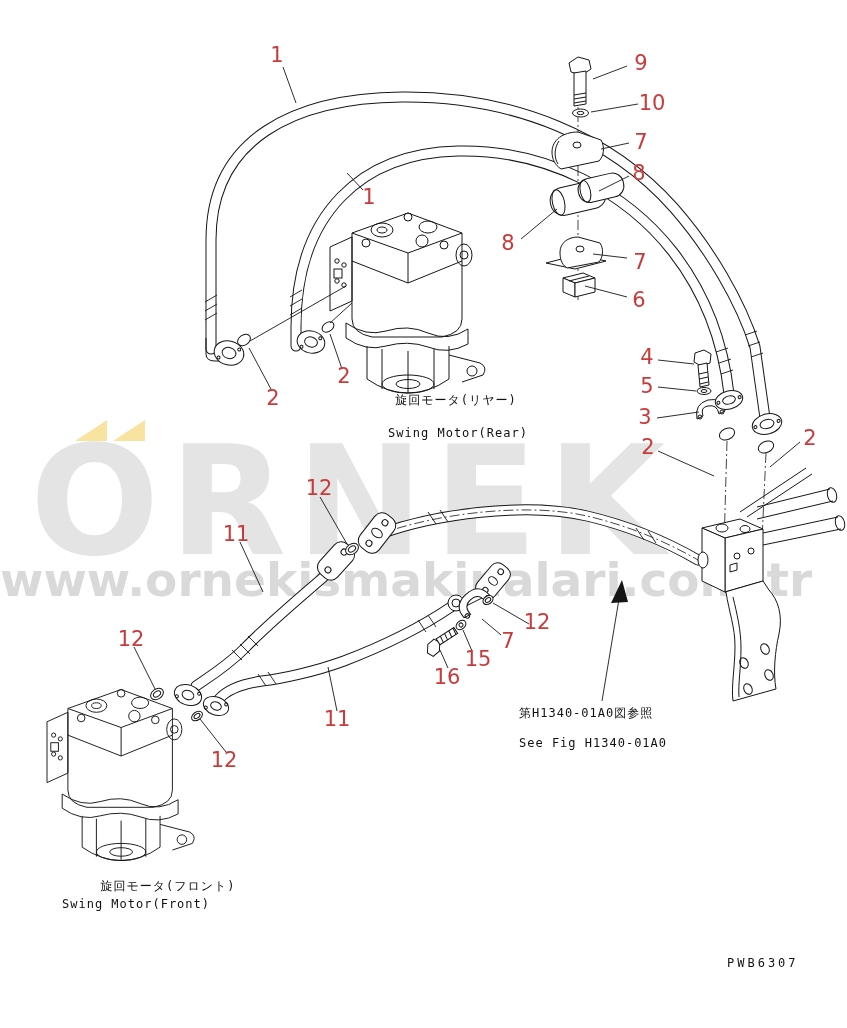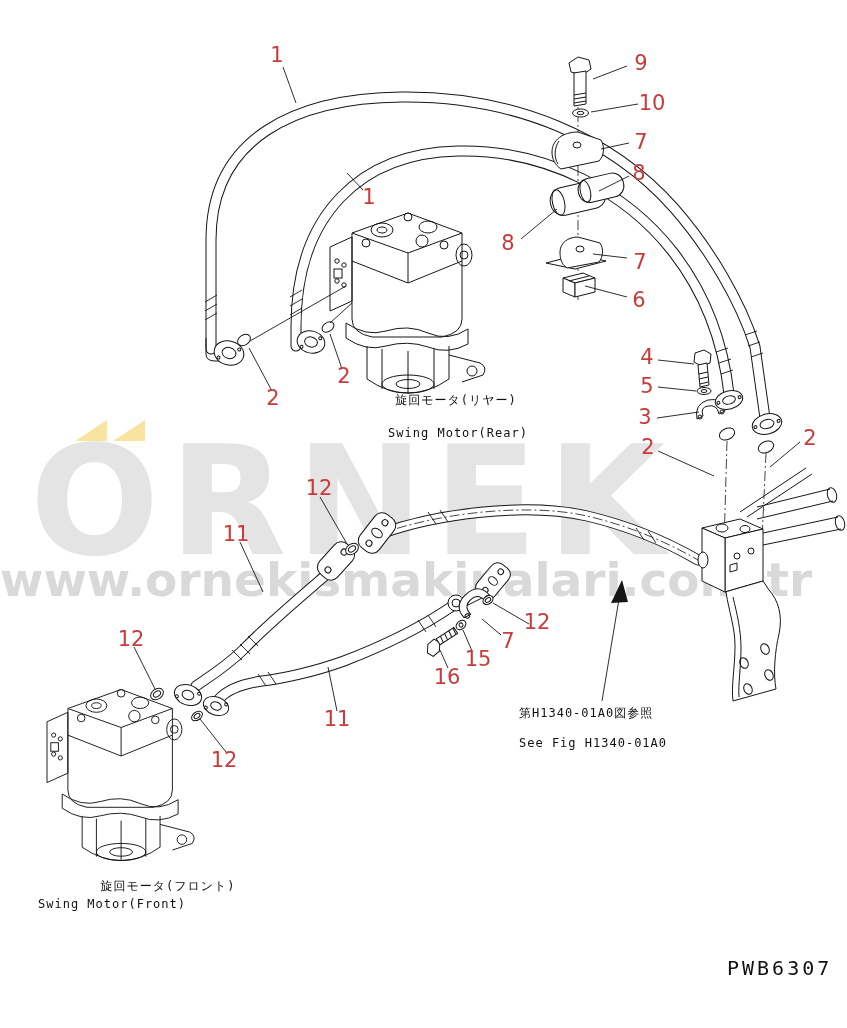--- a/index.html
+++ b/index.html
@@ -22,21 +22,21 @@
   .cl{fill:none;stroke:#161616;stroke-width:0.8;stroke-dasharray:10 3 2 3;}
   .ld{fill:none;stroke:#161616;stroke-width:0.9;}
   .blk{fill:#161616;stroke:none;}
   
   .callout{position:absolute;transform:translate(-50%,-50%);color:#c93a3a;
            font-size:21px;line-height:1;font-family:"DejaVu Sans",sans-serif;z-index:3;}
   
   .tlabel{position:absolute;color:#111;font-family:"DejaVu Sans Mono",monospace;
           font-size:12px;line-height:1.2;letter-spacing:1px;white-space:nowrap;z-index:2;}
   .tcenter{transform:translate(-50%,0);}
-  #fig-code{position:absolute;left:727px;top:956px;font-size:20px;letter-spacing:3px;
+  #fig-code{position:absolute;left:727px;top:956px;font-size:12px;letter-spacing:3px;
             color:#111;font-family:"DejaVu Sans Mono",monospace;z-index:2;}
 </style>
 </head>
 <body>
 
 <div id="page">
 
   <svg id="wm-tri" width="847" height="1028">
     <polygon points="75,441 107,441 107,420" fill="#f8e3a0"></polygon>
     <polygon points="113,441 145,441 145,420" fill="#f8e3a0"></polygon>
@@ -370,21 +370,21 @@
       <path d="M448,668 L440,650"></path>
       <path d="M337,711 L328,667"></path>
       <path d="M250,341 L346,286"></path>
       <path d="M330,323 L352,303"></path>
     </g>
   </svg>
 
   <div class="tlabel tcenter" style="left:456px;top:393px;">旋回モータ(リヤー)</div>
   <div class="tlabel tcenter" style="left:458px;top:426px;">Swing Motor(Rear)</div>
   <div class="tlabel tcenter" style="left:123px;top:879px;margin-left:45px;">旋回モータ(フロント)</div>
-  <div class="tlabel tcenter" style="left:112px;top:897px;">Swing Motor(Front)</div>
+  <div class="tlabel tcenter" style="left:136px;top:897px;">Swing Motor(Front)</div>
   <div class="tlabel" style="left:519px;top:706px;">第H1340-01A0図参照</div>
   <div class="tlabel" style="left:519px;top:736px;">See Fig H1340-01A0</div>
   <div id="fig-code">PWB6307</div>
 
   <div id="callout-layer">
       <div class="callout" style="left: 277px; top: 55px;">1</div>
       <div class="callout" style="left: 369px; top: 197px;">1</div>
       <div class="callout" style="left: 641px; top: 63px;">9</div>
       <div class="callout" style="left: 652px; top: 103px;">10</div>
       <div class="callout" style="left: 641px; top: 142px;">7</div>

